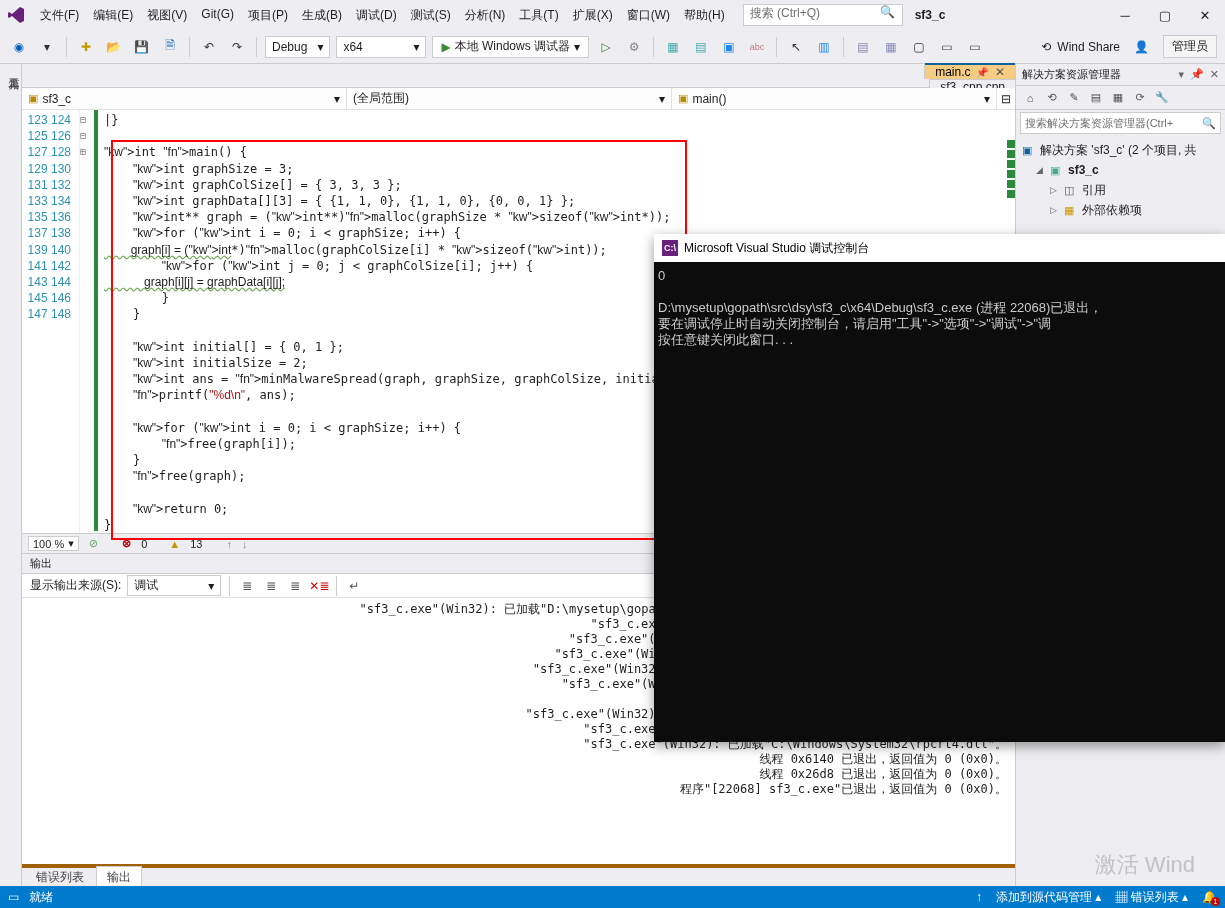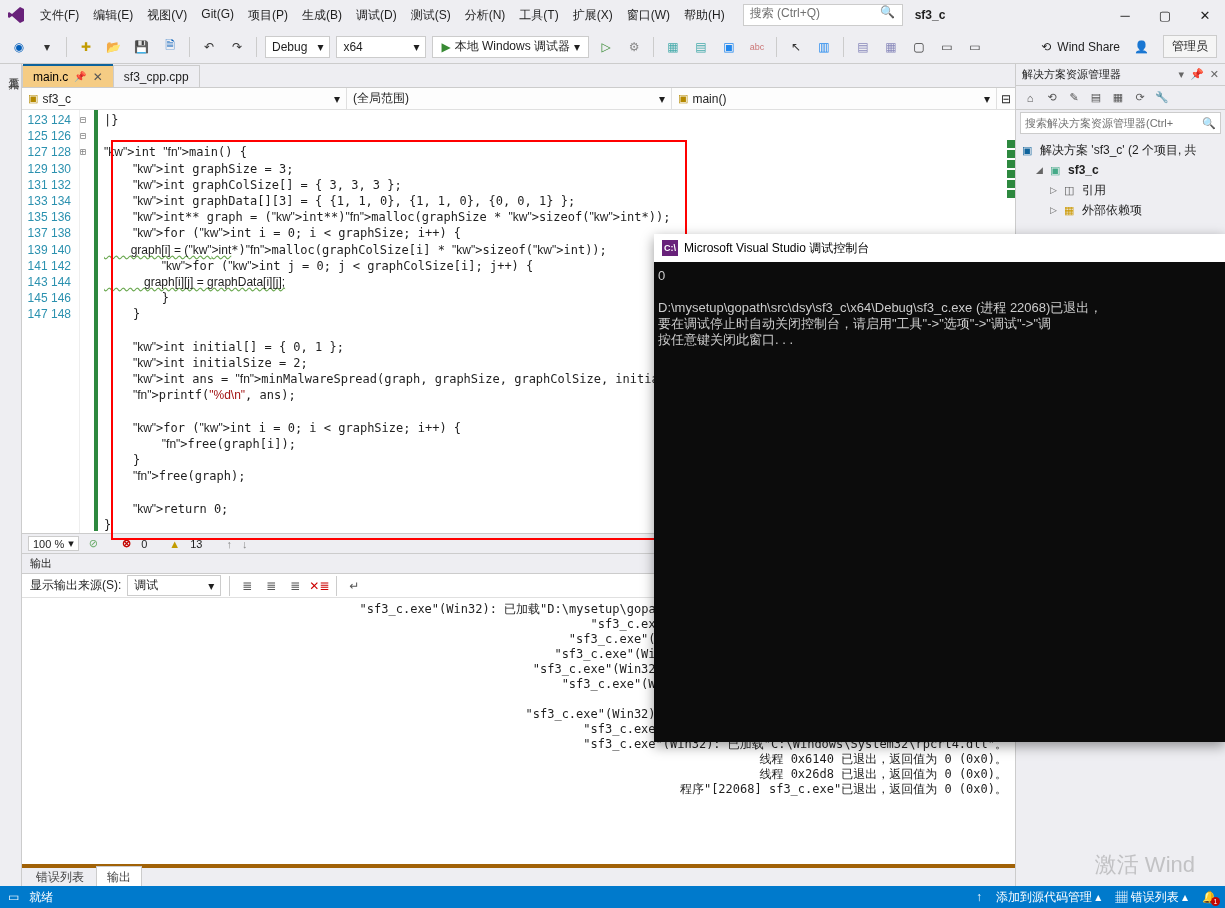--- a/index.html
+++ b/index.html
@@ -16,21 +16,21 @@
 .tbtn { width:22px; height:22px; display:flex; align-items:center; justify-content:center; color:#333; }
 .tsep { width:1px; height:20px; background:#ccc; margin:0 2px; }
 .combo { height:22px; border:1px solid #ccc; background:#fff; display:flex; align-items:center; padding:0 6px; font-size:12px; gap:10px;}
 .runbtn { display:flex; align-items:center; gap:4px; height:22px; border:1px solid #ccc; padding:0 8px; background:#fff;}
 .runbtn .tri { color:#388a34; }
 .liveshare { margin-left:auto; display:flex; align-items:center; gap:6px; }
 .admin { border:1px solid #ccc; padding:2px 8px; background:#f5f5f5;}
 .main { display:flex; height:calc(100% - 30px - 34px - 22px); }
 .leftstrip { width:22px; background:#eeeef2; border-right:1px solid #ccc; writing-mode:vertical-rl; text-orientation:mixed; font-size:11px; padding-top:6px; color:#444;}
 .centerarea { flex:1; display:flex; flex-direction:column; background:#fff; min-width:0;}
-.tabsrow { height:24px; background:#eeeef2; display:flex; align-items:flex-end; border-bottom:1px solid #ccc;}
+.tabsrow { height:24px; background:#eeeef2; display:flex; align-items:flex-end; border-bottom:1px solid #ccc;flex-direction:column;}
 .tab { height:22px; padding:0 10px; display:flex; align-items:center; gap:6px; background:#eeeef2; border:1px solid #ccc; border-bottom:none; margin-right:-1px;}
 .tab.active { background:#f5cc84; color:#000; position:relative;}
 .tab.active::before { content:""; position:absolute; left:0; top:-2px; right:0; height:2px; background:#0e639c;}
 .pin { font-size:10px; color:#555;}
 .closex { font-size:12px; color:#555;}
 .navrow { height:22px; background:#fdfdfd; border-bottom:1px solid #e0e0e0; display:flex; }
 .navrow .nd { flex:1; border-right:1px solid #e0e0e0; display:flex; align-items:center; padding:0 6px; gap:4px; color:#1e1e1e; font-size:12px;}
 .navrow .cube { color:#b58900; font-size:11px;}
 .editorwrap { flex:0 0 420px; display:flex; position:relative; }
 .gutter { width:58px; background:#fff; text-align:right; padding:0 8px 0 0; color:#2b91af; font-family:Consolas,monospace; font-size:12px; line-height:16.2px; border-right:1px solid #eee;}

